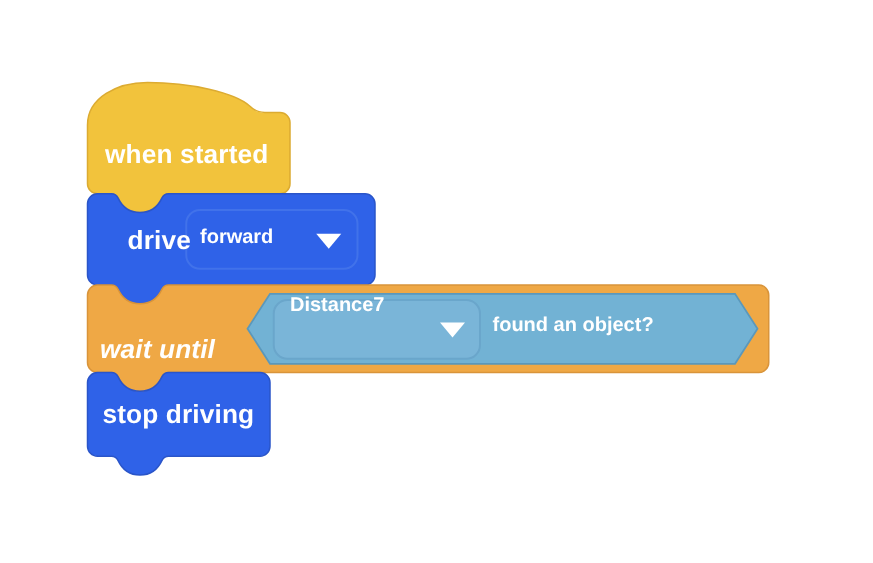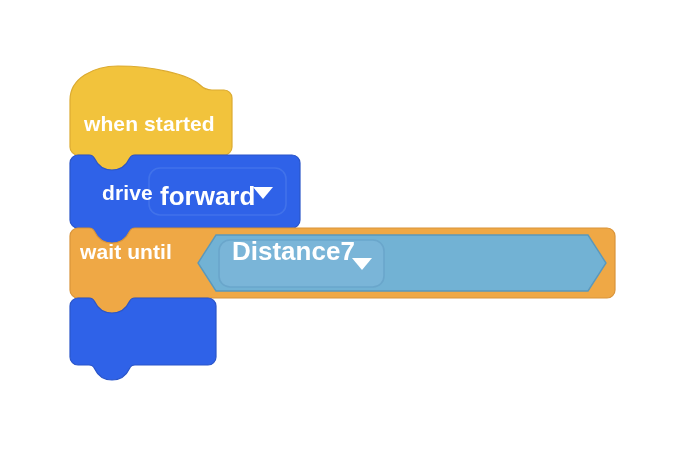--- a/index.html
+++ b/index.html
@@ -24,21 +24,21 @@
     font-size: 21px;
     font-weight: bold;
     letter-spacing: 0.1px;
     white-space: nowrap;
     pointer-events: none;
     text-rendering: optimizeLegibility;
   }
   .field-label {
     position: absolute;
     color: #ffffff;
-    font-size: 26px;
+    font-size: 16px;
     font-weight: bold;
     white-space: nowrap;
     pointer-events: none;
   }
   svg.layer {
     position: absolute;
     left: 0;
     top: 0;
     width: 698px;
     height: 450px;
@@ -153,19 +153,21 @@
     </g>
 
   </svg>
 
   <div class="block-label" style="left:84px; top:112px;">when started</div>
 
   <div class="block-label" style="left:102px; top:181px;">drive</div>
 
   <div class="field-label" style="left:160px; top:181px;">forward</div>
 
-  <div class="block-label" style="left:80px; top:240px;">wait until</div>
+  <div class="block-label" style="left:80px; top:268px;font-style:italic;">wait until</div>
 
   <div class="field-label" style="left:232px; top:236px;">Distance7</div>
 
+  <div class="field-label" style="left:394px; top:252px;">found an object?</div>
 
+  <div class="block-label" style="left:82px; top:320px;">stop driving</div>
 
 </div>
 
 </body></html>

